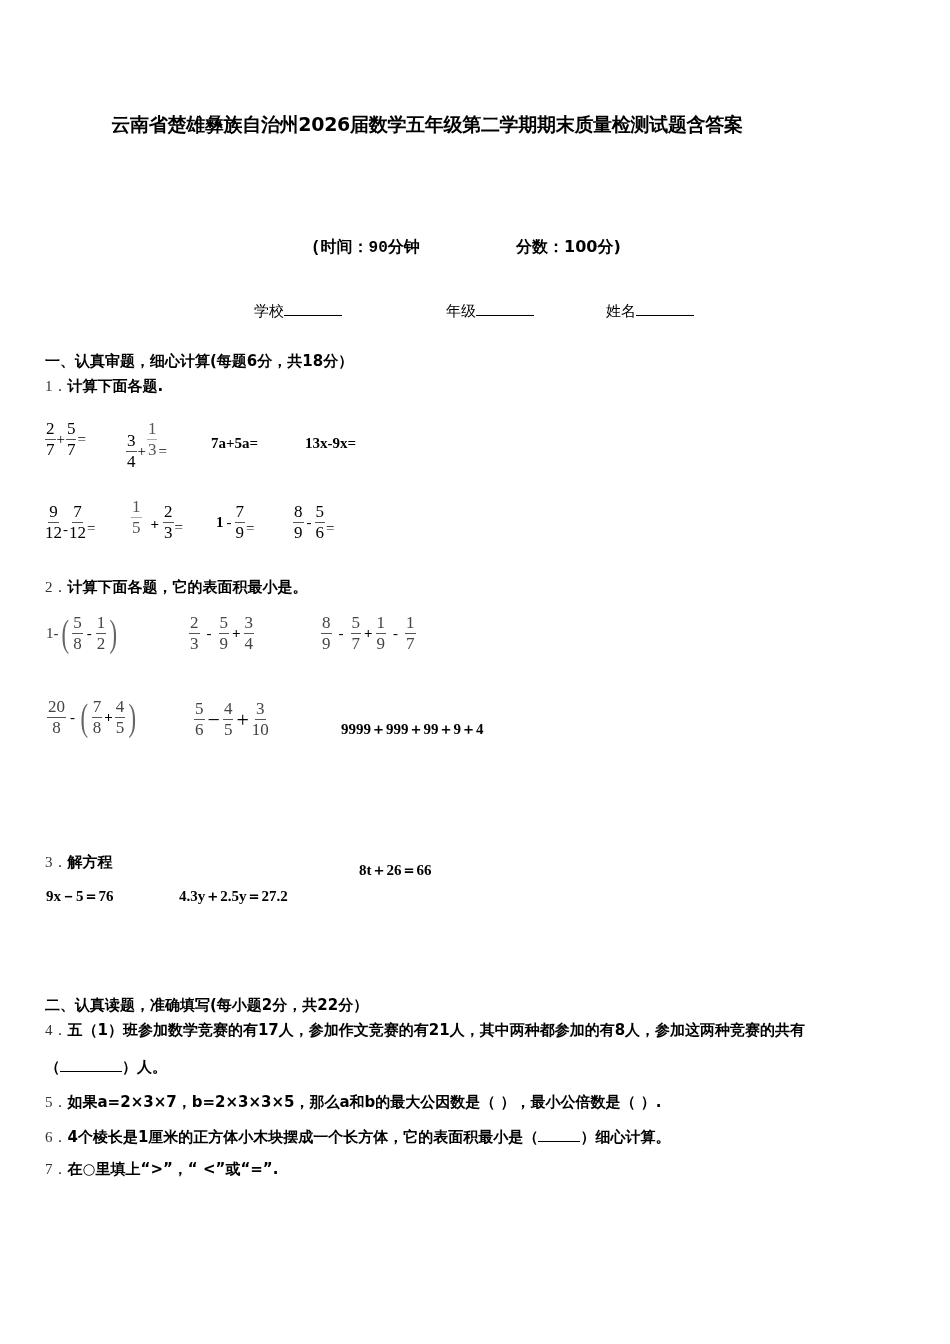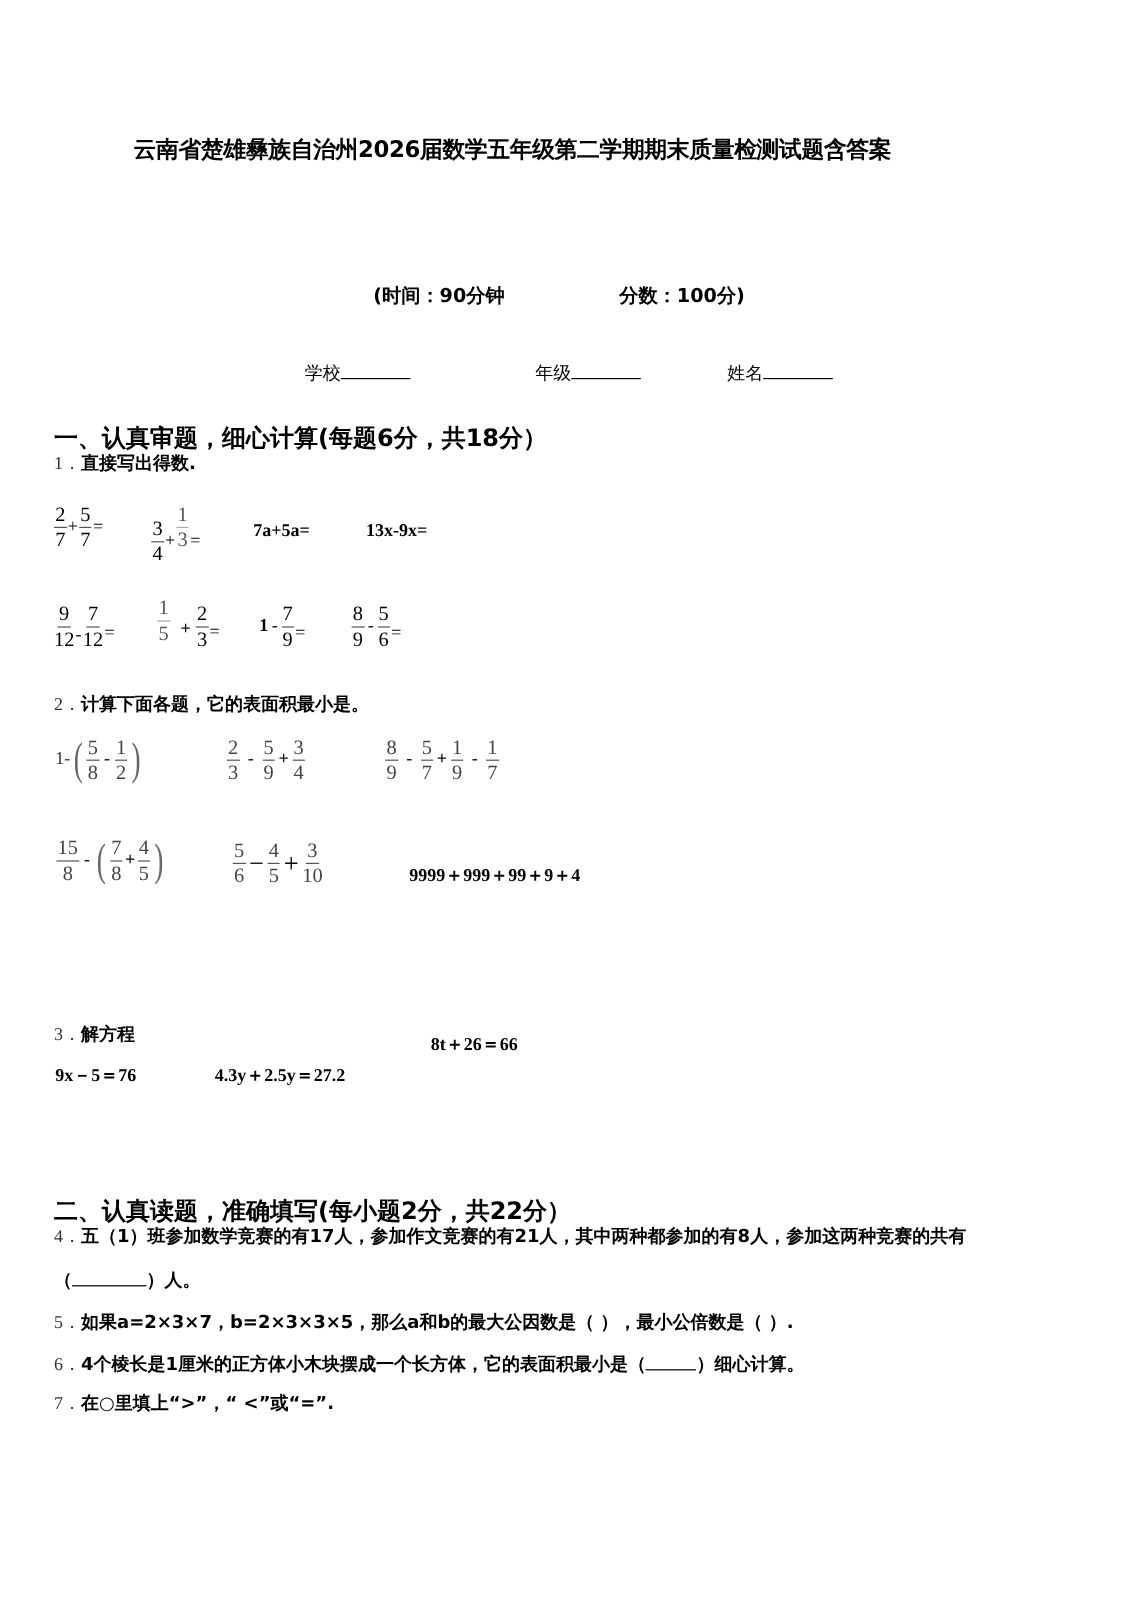--- a/index.html
+++ b/index.html
@@ -2,50 +2,50 @@
 <html><head>
 <meta charset="utf-8">
 <style>
   html, body { margin: 0; padding: 0; background: #ffffff; }
   body { width: 950px; height: 1344px; position: relative; overflow: hidden; color: #000; font-family: "DejaVu Serif", "Liberation Serif", serif; }
   .abs { position: absolute; white-space: nowrap; }
   .title { left: 0; width: 854px; top: 112px; text-align: center; font-family: "DejaVu Sans", "Liberation Sans", sans-serif; font-weight: bold; font-size: 19px; letter-spacing: -0.3px; }
   .meta { top: 237px; font-family: "DejaVu Sans", "Liberation Sans", sans-serif; font-weight: bold; font-size: 16px; }
   .field { top: 301px; font-family: "DejaVu Sans", "Liberation Sans", sans-serif; font-size: 15px; }
   .field .blank { display: inline-block; width: 58px; border-bottom: 1px solid #000; height: 14px; vertical-align: baseline; }
-  .sec { font-size: 20px; font-family: "DejaVu Sans", "Liberation Sans", sans-serif; font-weight: bold; }
+  .sec { font-size: 15px; font-family: "DejaVu Sans", "Liberation Sans", sans-serif; font-weight: bold; }
   .q { font-size: 15px; font-family: "DejaVu Sans", "Liberation Sans", sans-serif; font-weight: bold; }
   .q .num { font-family: "Liberation Serif", serif; font-weight: normal; color: #333; }
   .bold-math { font-family: "Liberation Serif", serif; font-weight: bold; font-size: 15px; }
   .frac { display: inline-flex; flex-direction: column; align-items: center; vertical-align: middle; font-family: "Liberation Serif", serif; font-size: 17px; line-height: 18px; margin: 0 1px; }
   .frac .n { padding: 0 1px 1px; border-bottom: 1px solid #555; }
   .frac .d { padding-top: 1px; }
   .frac.grey { color: #444; }
   .frac.light .n { border-bottom-color: #aaa; }
   .frac.light { color: #555; }
   .op { font-family: "Liberation Serif", serif; font-size: 15px; vertical-align: middle; }
   .op.b { font-weight: bold; }
   .paren { display: inline-block; font-family: "Liberation Serif", serif; font-size: 38px; color: #666; font-weight: 100; vertical-align: middle; transform: scaleX(0.6); line-height: 40px; }
   .expr { display: flex; align-items: center; }
   .answer-blank { display: inline-block; border-bottom: 1px solid #000; height: 14px; }
 </style>
 </head>
 <body>
 
 <div class="abs title">云南省楚雄彝族自治州2026届数学五年级第二学期期末质量检测试题含答案</div>
 
-<div class="abs meta" style="left:311px;">(时间：90分钟</div>
+<div class="abs meta" style="left:311px;font-family:Liberation Mono, monospace;">(时间：90分钟</div>
 <div class="abs meta" style="left:516px;">分数：100分)</div>
 
 <div class="abs field" style="left:254px;"><span>学校</span><span class="blank"></span></div>
 <div class="abs field" style="left:446px;"><span>年级</span><span class="blank"></span></div>
 <div class="abs field" style="left:606px;"><span>姓名</span><span class="blank"></span></div>
 
 <div class="abs sec" style="left:45px; top:352px;">一、认真审题，细心计算(每题6分，共18分）</div>
-<div class="abs q" style="left:45px; top:377px;"><span class="num">1．</span><span>直接写出得数.</span></div>
+<div class="abs q" style="left:45px; top:377px;"><span class="num">1．</span><span>计算下面各题.</span></div>
 
 <div class="abs expr" style="left:44px; top:420px;">
   <span class="frac">
       <span class="n">2</span>
       <span class="d">7</span>
     </span>
   <span class="op">+</span>
   <span class="frac">
       <span class="n">5</span>
       <span class="d">7</span>
@@ -164,21 +164,21 @@
     </span>
   <span class="op" style="margin:0 6px;">-</span>
   <span class="frac grey">
       <span class="n">1</span>
       <span class="d">7</span>
     </span>
 </div>
 
 <div class="abs expr" style="left:46px; top:697px;">
   <span class="frac grey">
-      <span class="n">15</span>
+      <span class="n">20</span>
       <span class="d">8</span>
     </span>
   <span class="op" style="margin:0 3px;">-</span>
   <span class="paren">(</span>
   <span class="frac grey">
       <span class="n">7</span>
       <span class="d">8</span>
     </span>
   <span class="op b" style="margin:0 1px;">+</span>
   <span class="frac grey">

